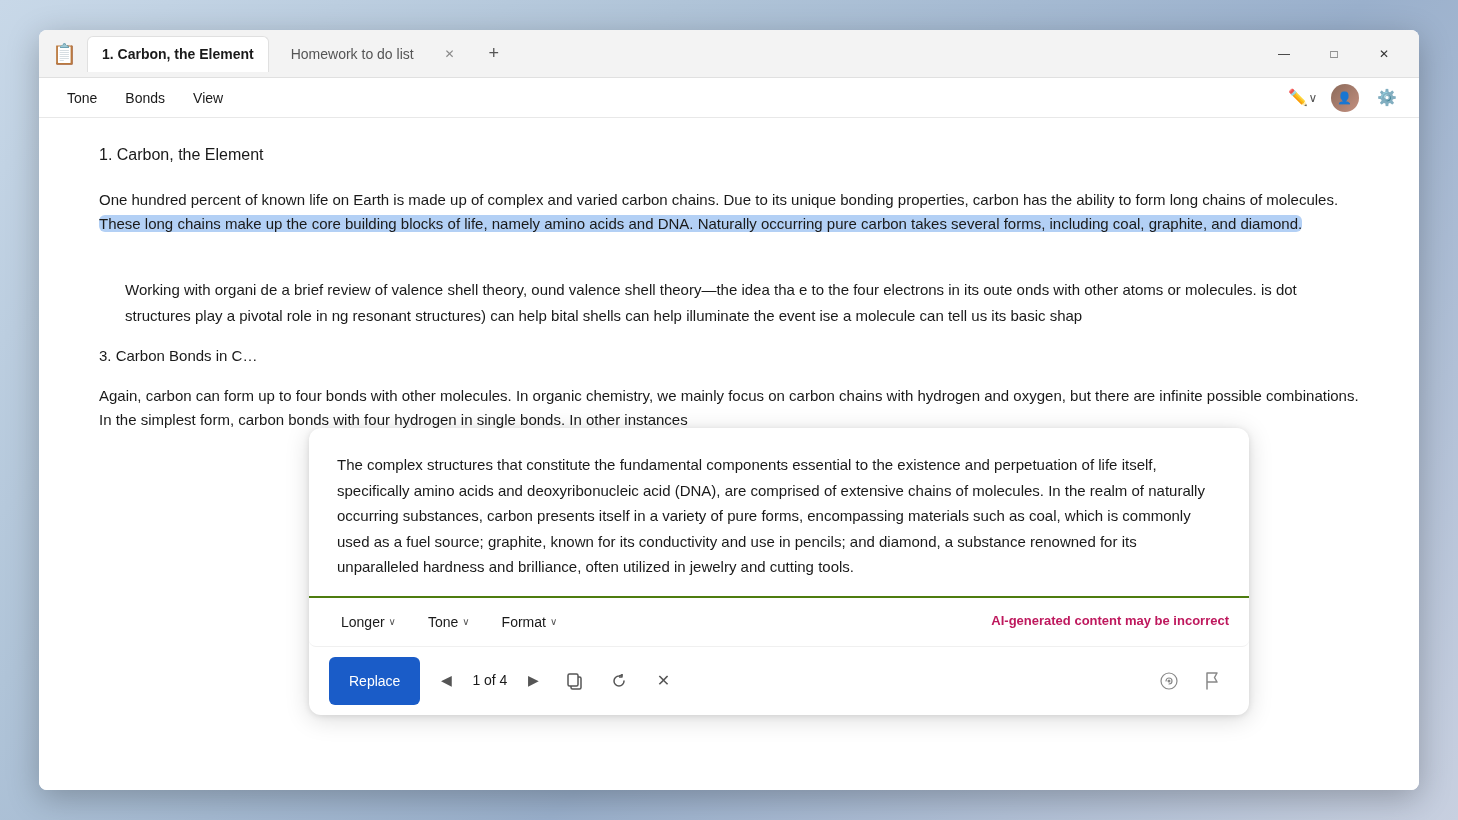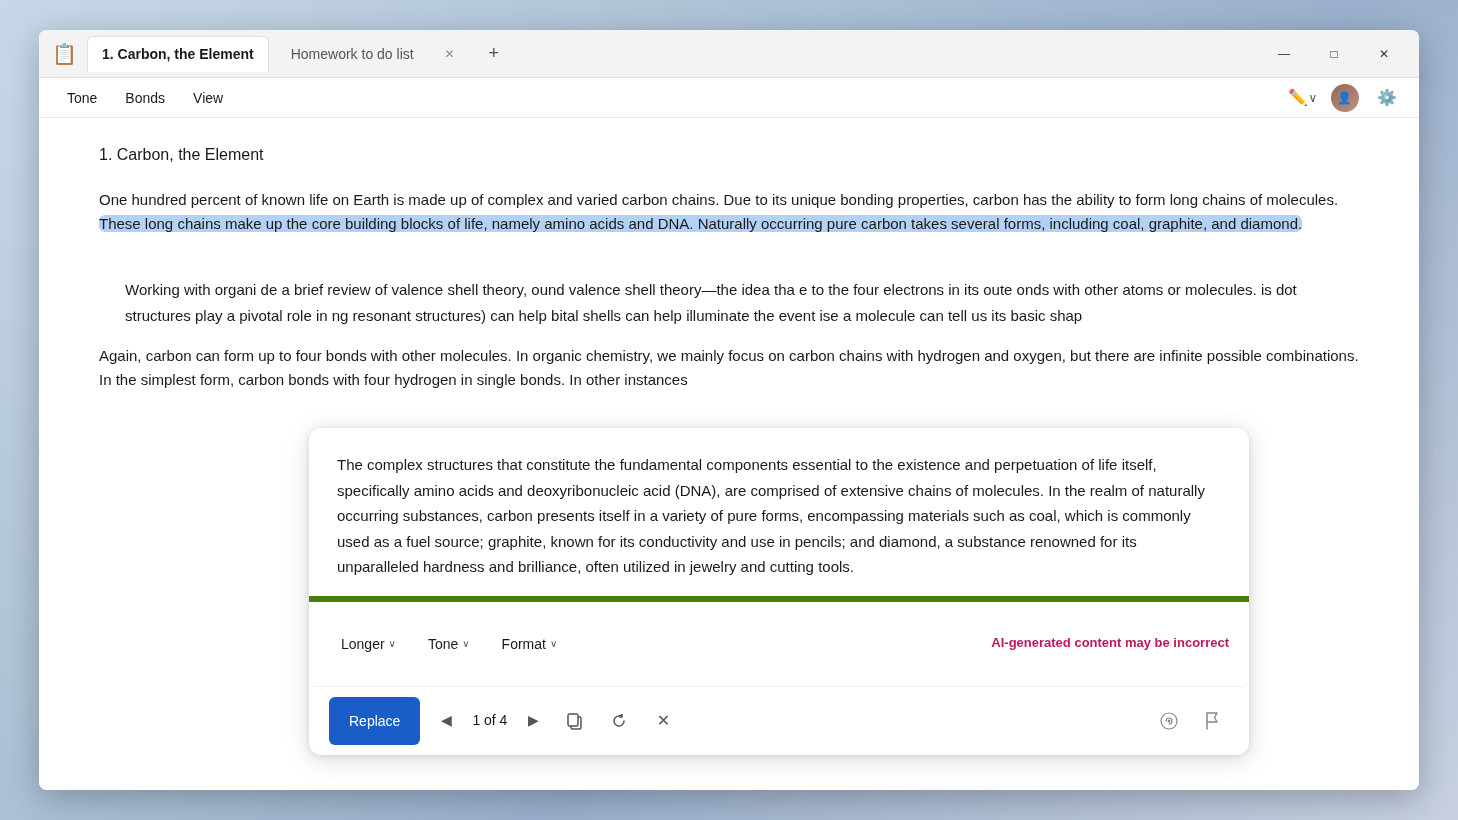--- a/index.html
+++ b/index.html
@@ -220,27 +220,27 @@
       box-shadow: 0 4px 24px rgba(0,0,0,0.15), 0 1px 6px rgba(0,0,0,0.1);
       z-index: 100;
       overflow: hidden;
     }
 
     .ai-popup-content {
       padding: 24px 28px 16px 28px;
       font-size: 15px;
       color: #1a1a1a;
       line-height: 1.7;
-      border-bottom: 6px solid #4d7c0f;
+      border-bottom: 2px solid #4d7c0f;
     }
 
     .ai-popup-toolbar {
       display: flex;
       align-items: center;
-      padding: 28px 20px;
+      padding: 10px 20px;
       gap: 8px;
       border-bottom: 1px solid #f0f0f0;
       border-radius: 7px;
     }
 
     .ai-dropdown-btn {
       display: flex;
       align-items: center;
       gap: 4px;
       padding: 6px 12px;
@@ -361,20 +361,23 @@
 
     <div class="doc-paragraph">
       <span>One hundred percent of known life on Earth is made up of complex and varied carbon chains. Due to its unique bonding properties, carbon has the ability to form long chains of molecules. </span><span class="text-selected">These long chains make up the core building blocks of life, namely amino acids and DNA. Naturally occurring pure carbon takes several forms, including coal, graphite, and diamond.</span>
     </div>
 
 
     <div class="doc-paragraph" style="white-space: pre-line; line-height: 1.7; margin-left: 26px;">
       <span style="display:inline; white-space: normal;">Working with organi                                                                                              de a brief review of valence shell theory,                                                                                         ound valence shell theory—the idea tha                                                                                              e to the four electrons in its oute                                                                                                onds with other atoms or molecules.                                                                                                 is dot structures play a pivotal role in                                                                                             ng resonant structures) can help                                                                                                     bital shells can help illuminate the event                                                                                           ise a molecule can tell us its basic shap</span>
     </div>
 
+    <div class="section-heading">
+      <span>3. Carbon Bonds in C</span><span>…</span>
+    </div>
 
     <div class="doc-paragraph">Again, carbon can form up to four bonds with other molecules. In organic chemistry, we mainly focus on carbon chains with hydrogen and oxygen, but there are infinite possible combinations. In the simplest form, carbon bonds with four hydrogen in single bonds. In other instances</div>
 
     <div class="ai-popup">
       <div class="ai-popup-content">The complex structures that constitute the fundamental components essential to the existence and perpetuation of life itself, specifically amino acids and deoxyribonucleic acid (DNA), are comprised of extensive chains of molecules. In the realm of naturally occurring substances, carbon presents itself in a variety of pure forms, encompassing materials such as coal, which is commonly used as a fuel source; graphite, known for its conductivity and use in pencils; and diamond, a substance renowned for its unparalleled hardness and brilliance, often utilized in jewelry and cutting tools.</div>
 
       <div class="ai-popup-toolbar">
         <button class="ai-dropdown-btn">
           <span>Longer</span>
           <span class="chevron-icon">∨</span>

